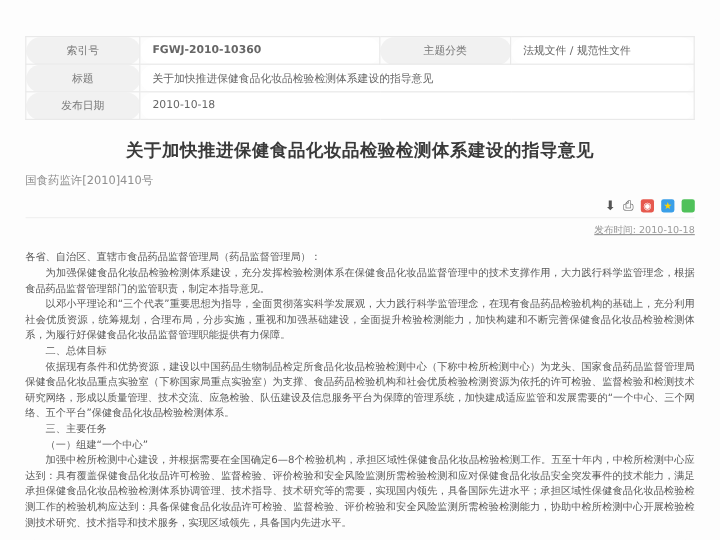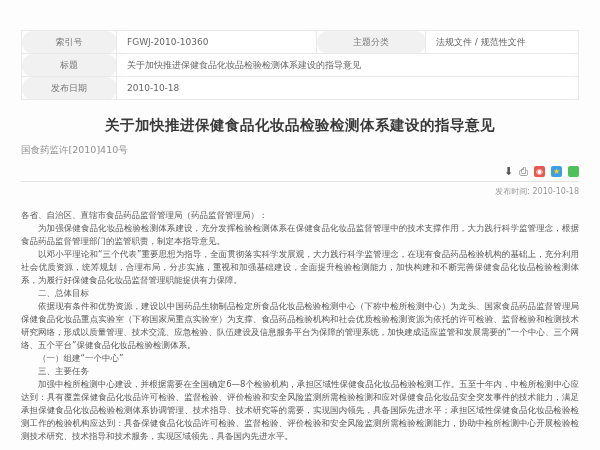--- a/index.html
+++ b/index.html
@@ -18,21 +18,21 @@
     height:23px;
     font-size:9px;
     color:#666;
     padding:2px 10px;
     background:#fff;
     white-space:nowrap;
     overflow:hidden;
   }
   table.meta td.lbl { background:#f1f1f1; text-align:center; color:#777; }
   .w-lbl1 { width:95px; }
-  .w-val1 { width:200px; }
+  .w-val1 { width:200px;font-weight:bold; }
   .w-lbl2 { width:109px; }
 
   
   .doc-title {
     margin-top:16px;
     text-align:center;
     font-size:14.5px;
     font-weight:bold;
     color:#3a3a3a;
     letter-spacing:0.5px;
@@ -63,20 +63,21 @@
   .share-qzone  { background:#3a9fe8; color:#ffd200; }
   .share-wechat { background:#4fc15a; }
 
   .divider { border-top:1px solid #e2e2e2; margin-top:3px; width:558px; }
 
   .pub-time {
     text-align:right;
     font-size:8px;
     color:#9a9a9a;
     margin-top:4px;
+    text-decoration:underline;
   }
 
   
   .body-text { margin-top:12px; width:558px; }
   .body-text p {
     font-size:8.5px;
     line-height:13px;
     color:#595959;
     text-align:justify;
   }
@@ -124,18 +125,18 @@
     <span>发布时间:</span>
     <span>2010-10-18</span>
   </div>
 
   <div class="body-text">
     <p class="salutation">各省、自治区、直辖市食品药品监督管理局（药品监督管理局）：</p>
     <p class="indent">为加强保健食品化妆品检验检测体系建设，充分发挥检验检测体系在保健食品化妆品监督管理中的技术支撑作用，大力践行科学监管理念，根据食品药品监督管理部门的监管职责，制定本指导意见。</p>
     <p class="indent">以邓小平理论和“三个代表”重要思想为指导，全面贯彻落实科学发展观，大力践行科学监管理念，在现有食品药品检验机构的基础上，充分利用社会优质资源，统筹规划，合理布局，分步实施，重视和加强基础建设，全面提升检验检测能力，加快构建和不断完善保健食品化妆品检验检测体系，为履行好保健食品化妆品监督管理职能提供有力保障。</p>
     <p class="head">二、总体目标</p>
     <p class="indent">依据现有条件和优势资源，建设以中国药品生物制品检定所食品化妆品检验检测中心（下称中检所检测中心）为龙头、国家食品药品监督管理局保健食品化妆品重点实验室（下称国家局重点实验室）为支撑、食品药品检验机构和社会优质检验检测资源为依托的许可检验、监督检验和检测技术研究网络，形成以质量管理、技术交流、应急检验、队伍建设及信息服务平台为保障的管理系统，加快建成适应监管和发展需要的“一个中心、三个网络、五个平台”保健食品化妆品检验检测体系。</p>
+    <p class="head">三、主要任务</p>
     <p class="head">（一）组建“一个中心”</p>
-    <p class="head">三、主要任务</p>
     <p class="indent">加强中检所检测中心建设，并根据需要在全国确定6—8个检验机构，承担区域性保健食品化妆品检验检测工作。五至十年内，中检所检测中心应达到：具有覆盖保健食品化妆品许可检验、监督检验、评价检验和安全风险监测所需检验检测和应对保健食品化妆品安全突发事件的技术能力，满足承担保健食品化妆品检验检测体系协调管理、技术指导、技术研究等的需要，实现国内领先，具备国际先进水平；承担区域性保健食品化妆品检验检测工作的检验机构应达到：具备保健食品化妆品许可检验、监督检验、评价检验和安全风险监测所需检验检测能力，协助中检所检测中心开展检验检测技术研究、技术指导和技术服务，实现区域领先，具备国内先进水平。</p>
   </div>
 
 </div>
 
 </body></html>

